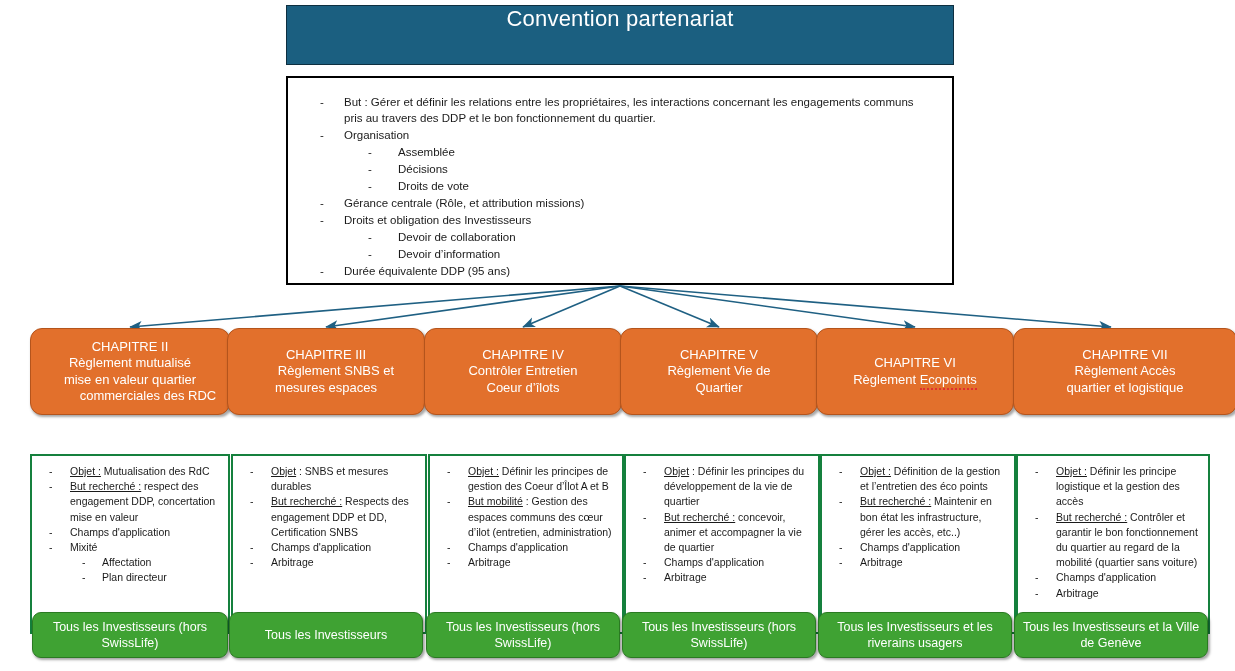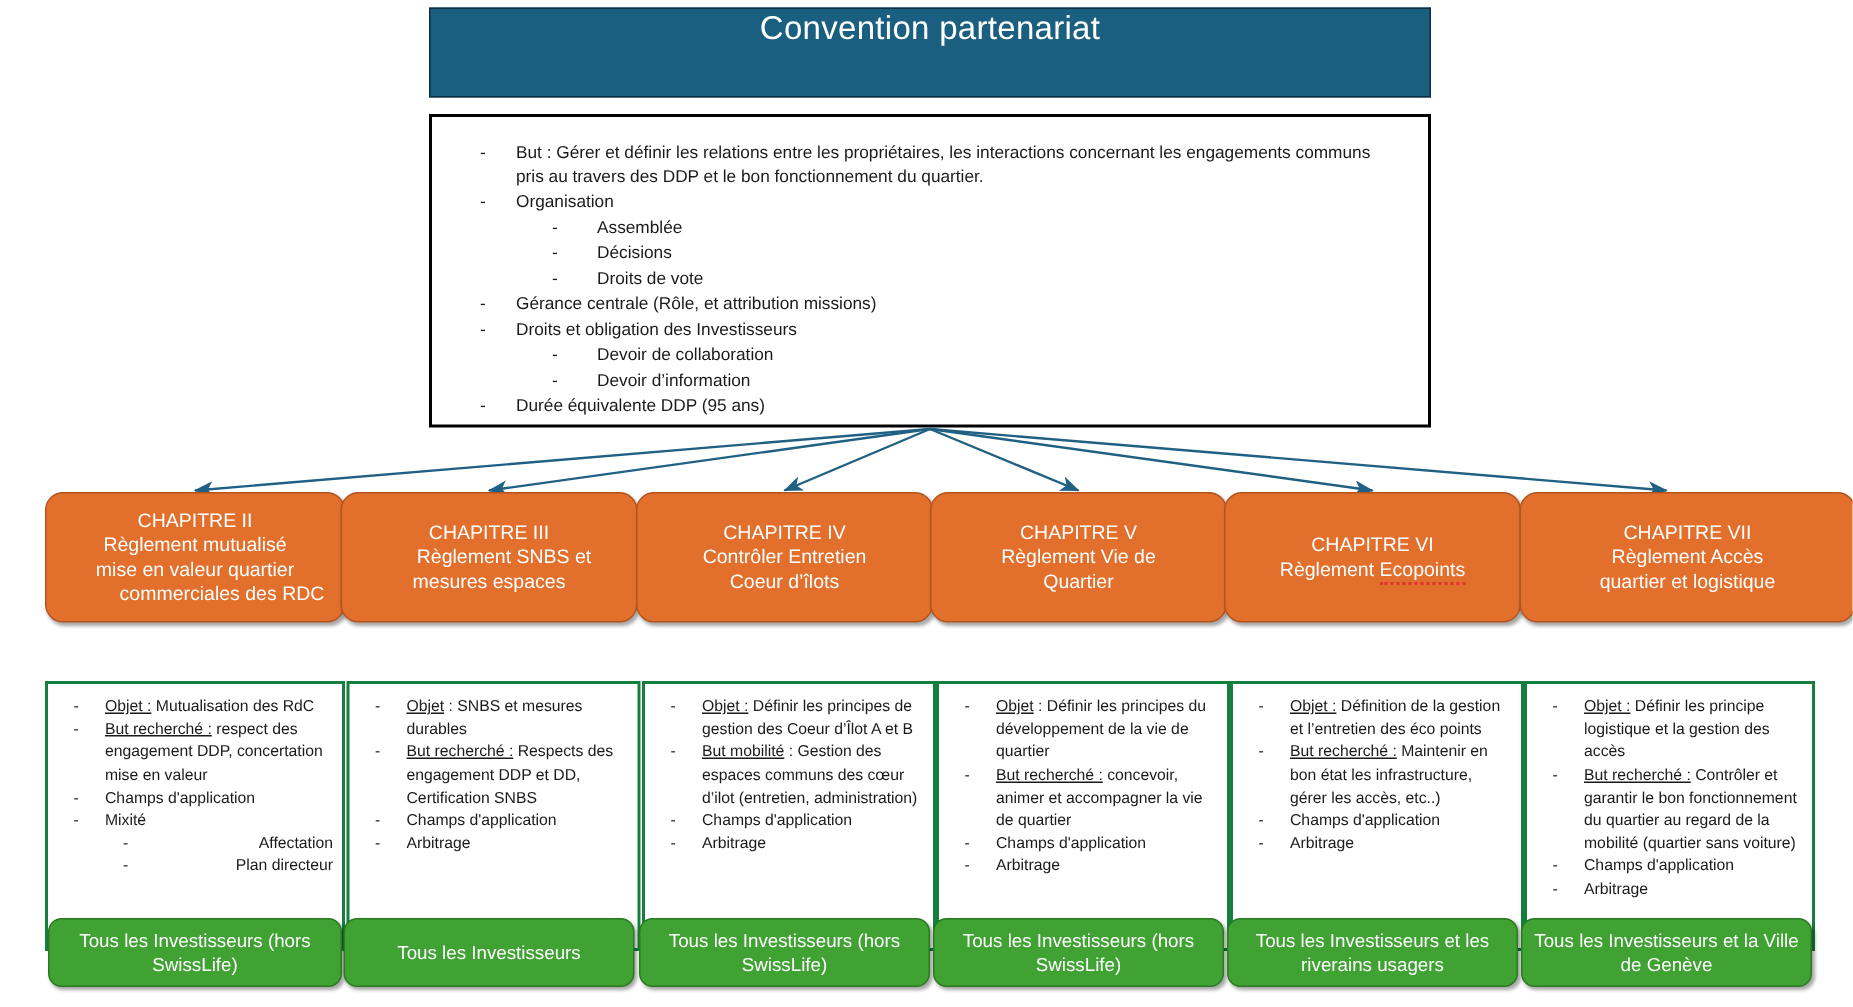--- a/index.html
+++ b/index.html
@@ -76,21 +76,21 @@
     margin-top:29px;
   }
   .detail ul{list-style:none;margin:0;padding:0;}
   .detail li{
     position:relative;font-size:10.5px;color:#1a1a1a;line-height:15.2px;
     padding-left:34px;margin:0;
   }
   .detail li.d1::before{
     content:"-";position:absolute;left:13px;top:0;
   }
-  .detail li.d2{padding-left:66px;text-align:right;}
+  .detail li.d2{padding-left:66px;}
   .detail li.d2::before{
     content:"-";position:absolute;left:46px;top:0;
   }
   .detail u{text-decoration:underline;}
 
   
   .actor{
     position:absolute;top:612px;height:46px;
     background:#3fa233;border:1.5px solid #2a7a22;
     border-radius:9px;

